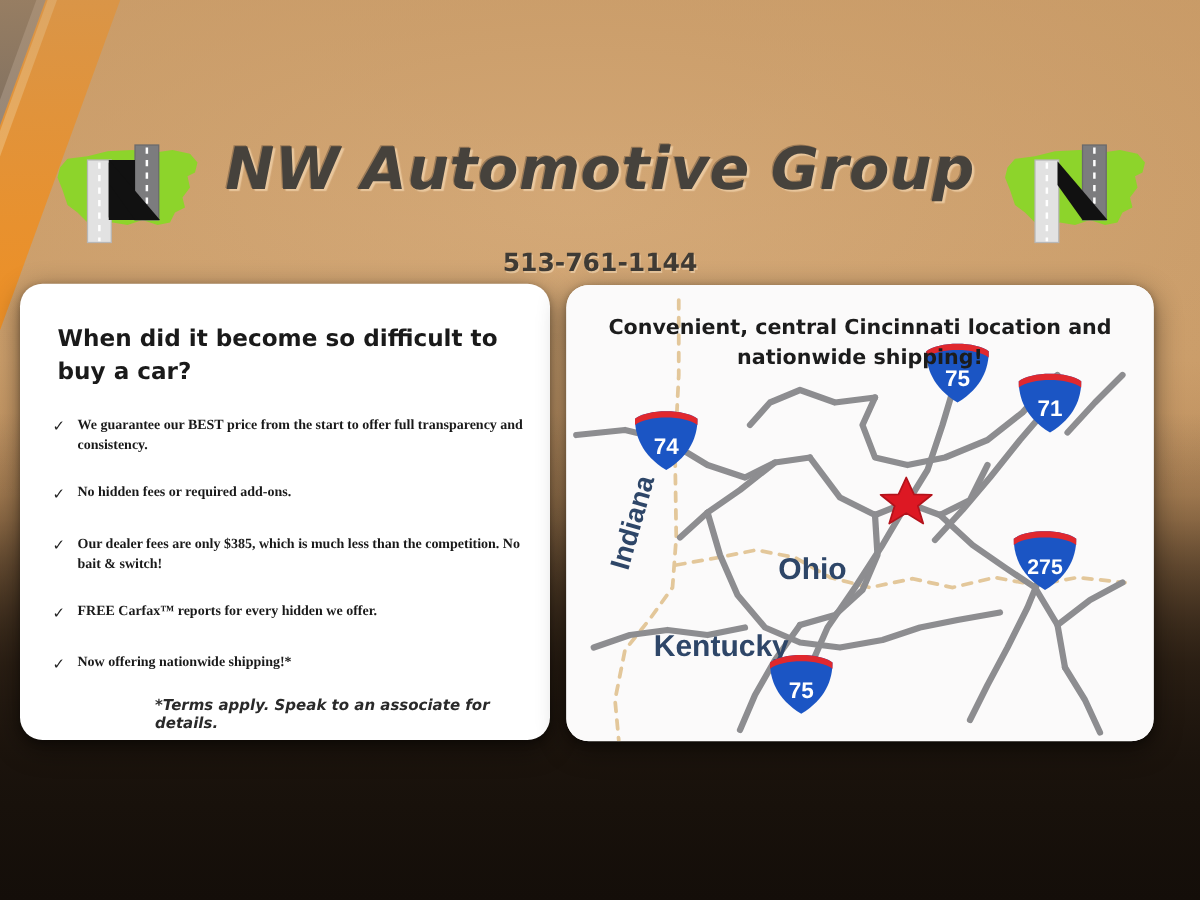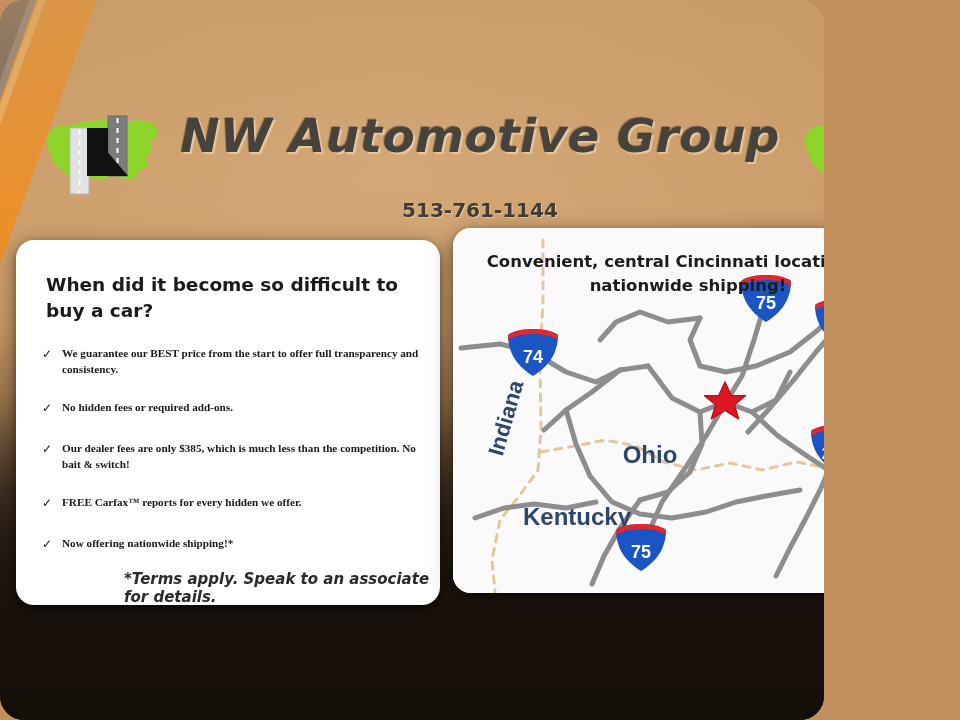--- a/index.html
+++ b/index.html
@@ -6,30 +6,29 @@
   html,body { width:960px; height:720px; overflow:hidden; }
   body {
     font-family:"Liberation Sans", sans-serif;
     position:relative;
     background:#c2905c;
   }
 
   
   #stage {
     position:absolute; inset:0;
-    width:824px; height:720px;
+    width:960px; height:720px;
     overflow:hidden;
     background:
       linear-gradient(to bottom,
         #c89a66 0%, #c89a66 40%,
         #b98c5c 55%,
         #6a4f34 70%,
         #2a1f15 85%,
         #1d150e 100%);
-    border-radius: 24px;
   }
   .bg-vignette {
     position:absolute; inset:0;
     background:radial-gradient(ellipse 120% 70% at 48% 22%,
         rgba(226,186,140,.55) 0%, rgba(200,154,102,0) 62%);
     pointer-events:none;
   }
 
   
   .stripe {
@@ -106,21 +105,21 @@
     text-shadow:1px 1px 0 rgba(255,232,198,.5);
   }
 
   
   .card {
     position:absolute;
     background:#ffffff;
     border-radius:18px;
     box-shadow:0 6px 22px rgba(0,0,0,.45), 0 2px 6px rgba(0,0,0,.3);
   }
-  .card-left  { left:16px;  top:240px; width:424px; height:365px; }
+  .card-left  { left:16px;  top:227px; width:424px; height:365px; }
   .card-right { left:453px; top:228px; width:470px; height:365px; }
 
   
   .lc-heading {
     position:absolute; left:30px; top:32px; width:370px;
     font-size:18.5px; font-weight:bold; color:#1a1a1a;
     line-height:1.38;
     font-family:"DejaVu Sans", sans-serif;
   }
   .bullets { position:absolute; left:26px; top:105px; width:385px; }
@@ -133,21 +132,21 @@
     font-size:12px; color:#222; line-height:1.45;
     padding-top:1px;
   }
   .bullet-text {
     font-size:11.2px; font-weight:bold; color:#1a1a1a;
     line-height:1.45; flex:1;
     font-family:Liberation Serif, serif;
   }
   .lc-footnote {
     position:absolute; left:108px; top:330px;
-    font-size:15px; font-weight:bold; font-style:italic;
+    font-size:12px; font-weight:bold; font-style:italic;
     color:#2a2a2a;
     font-family:"DejaVu Sans", sans-serif;
   }
 
   
   .map-title {
     position:absolute; left:0; right:0; top:22px;
     text-align:center;
     font-size:16.5px; font-weight:bold;
     color:#1c1c1c; line-height:1.45;

